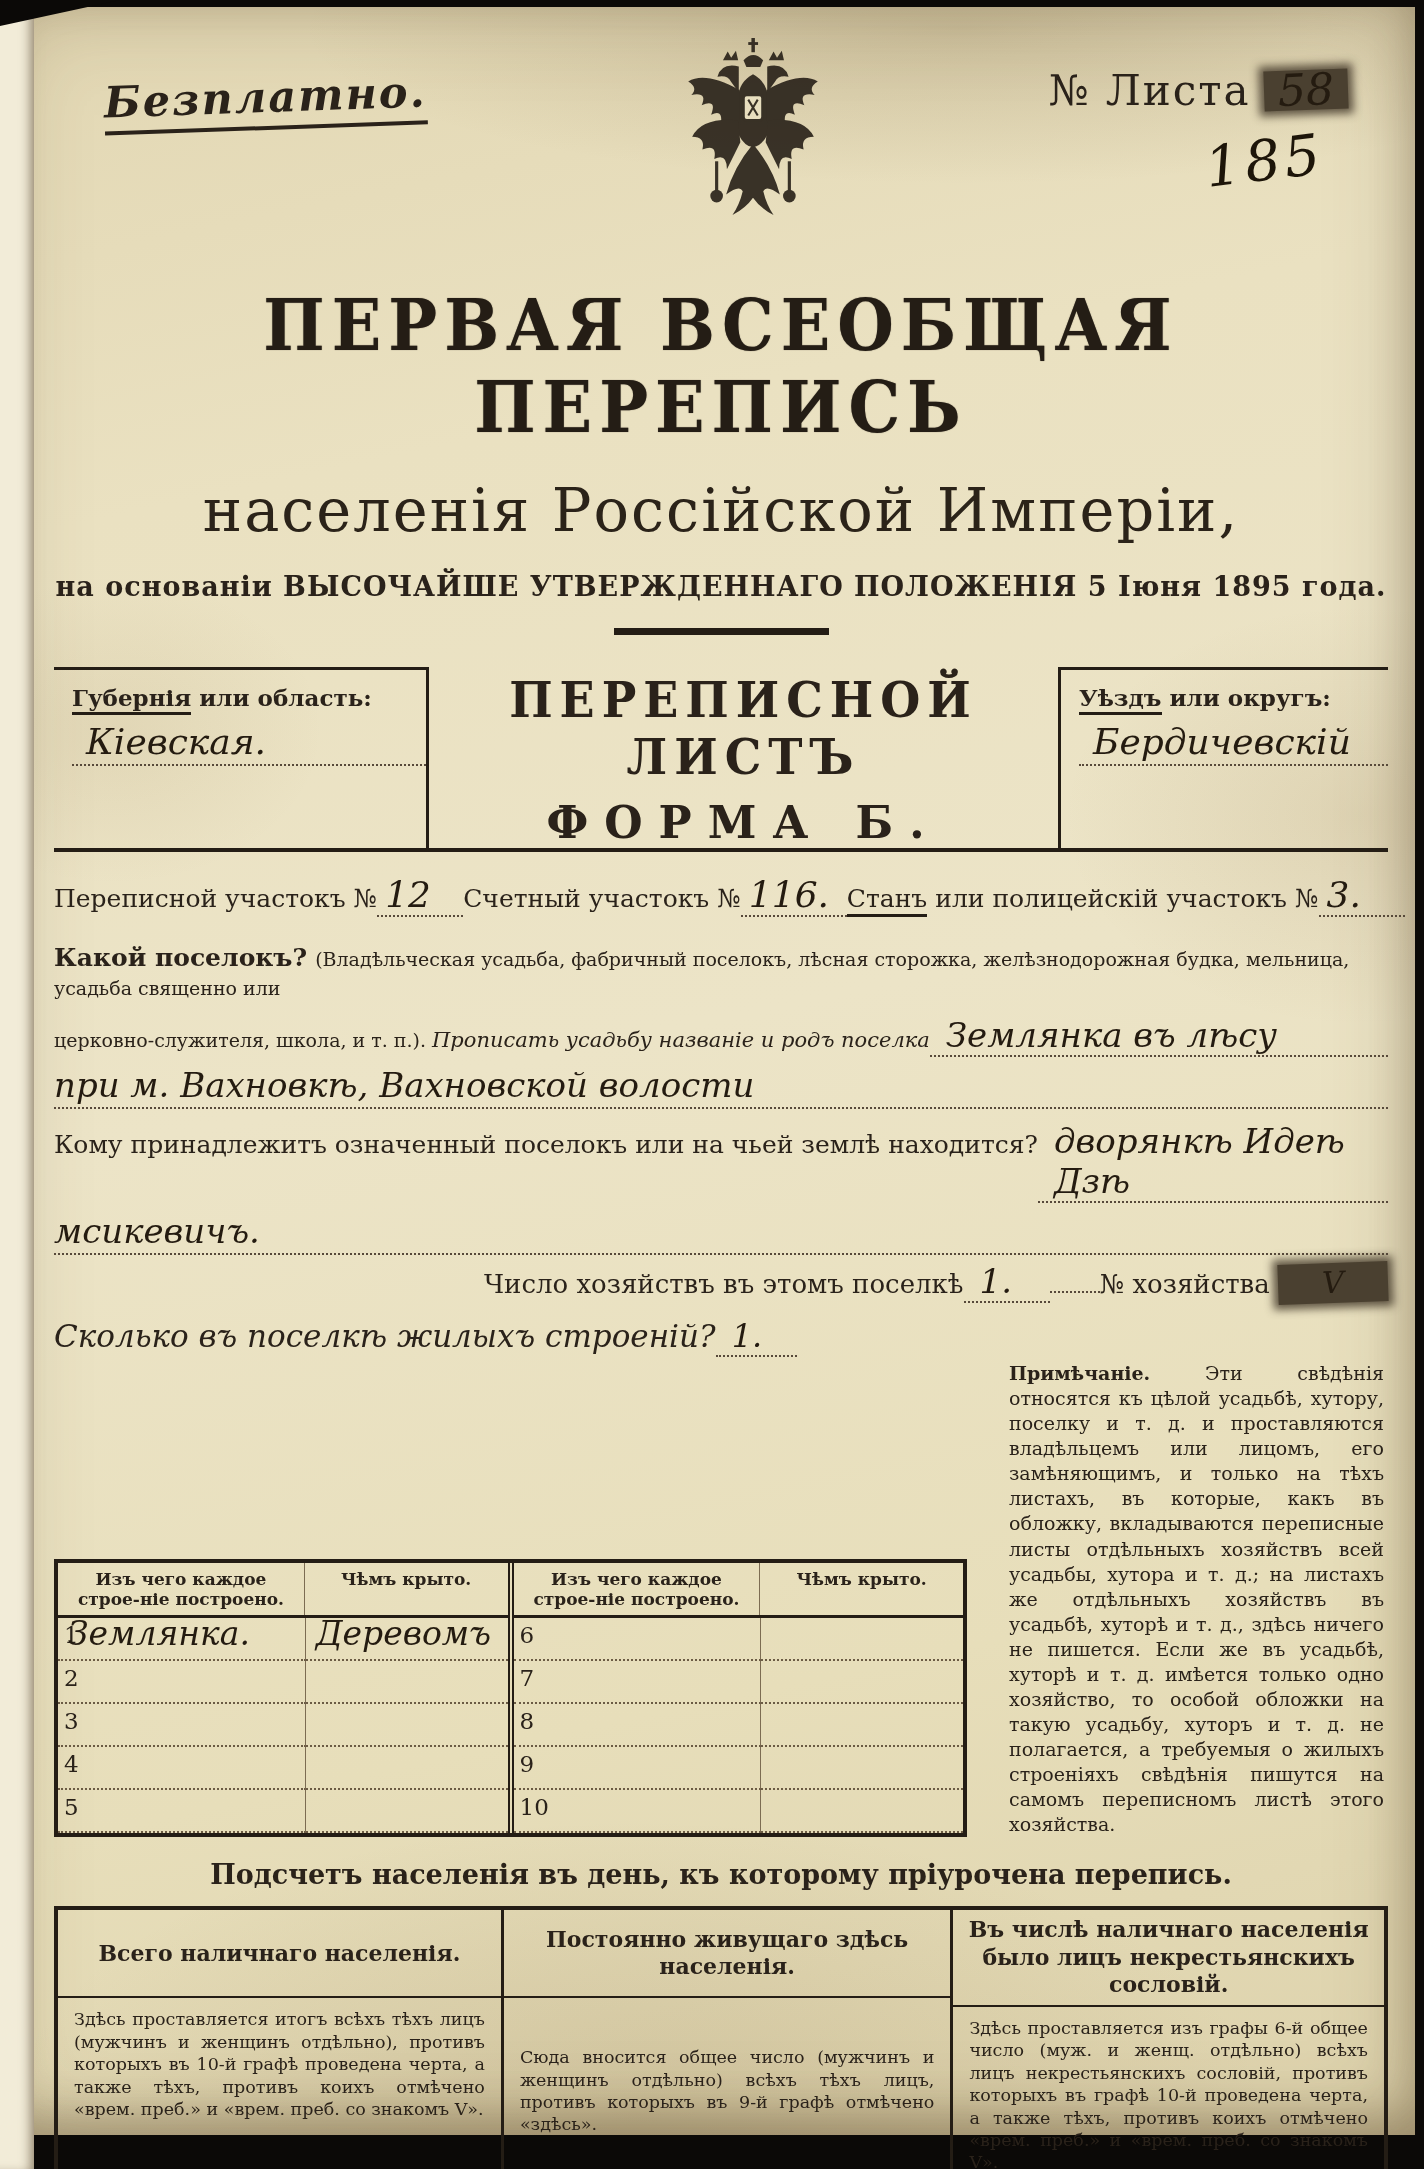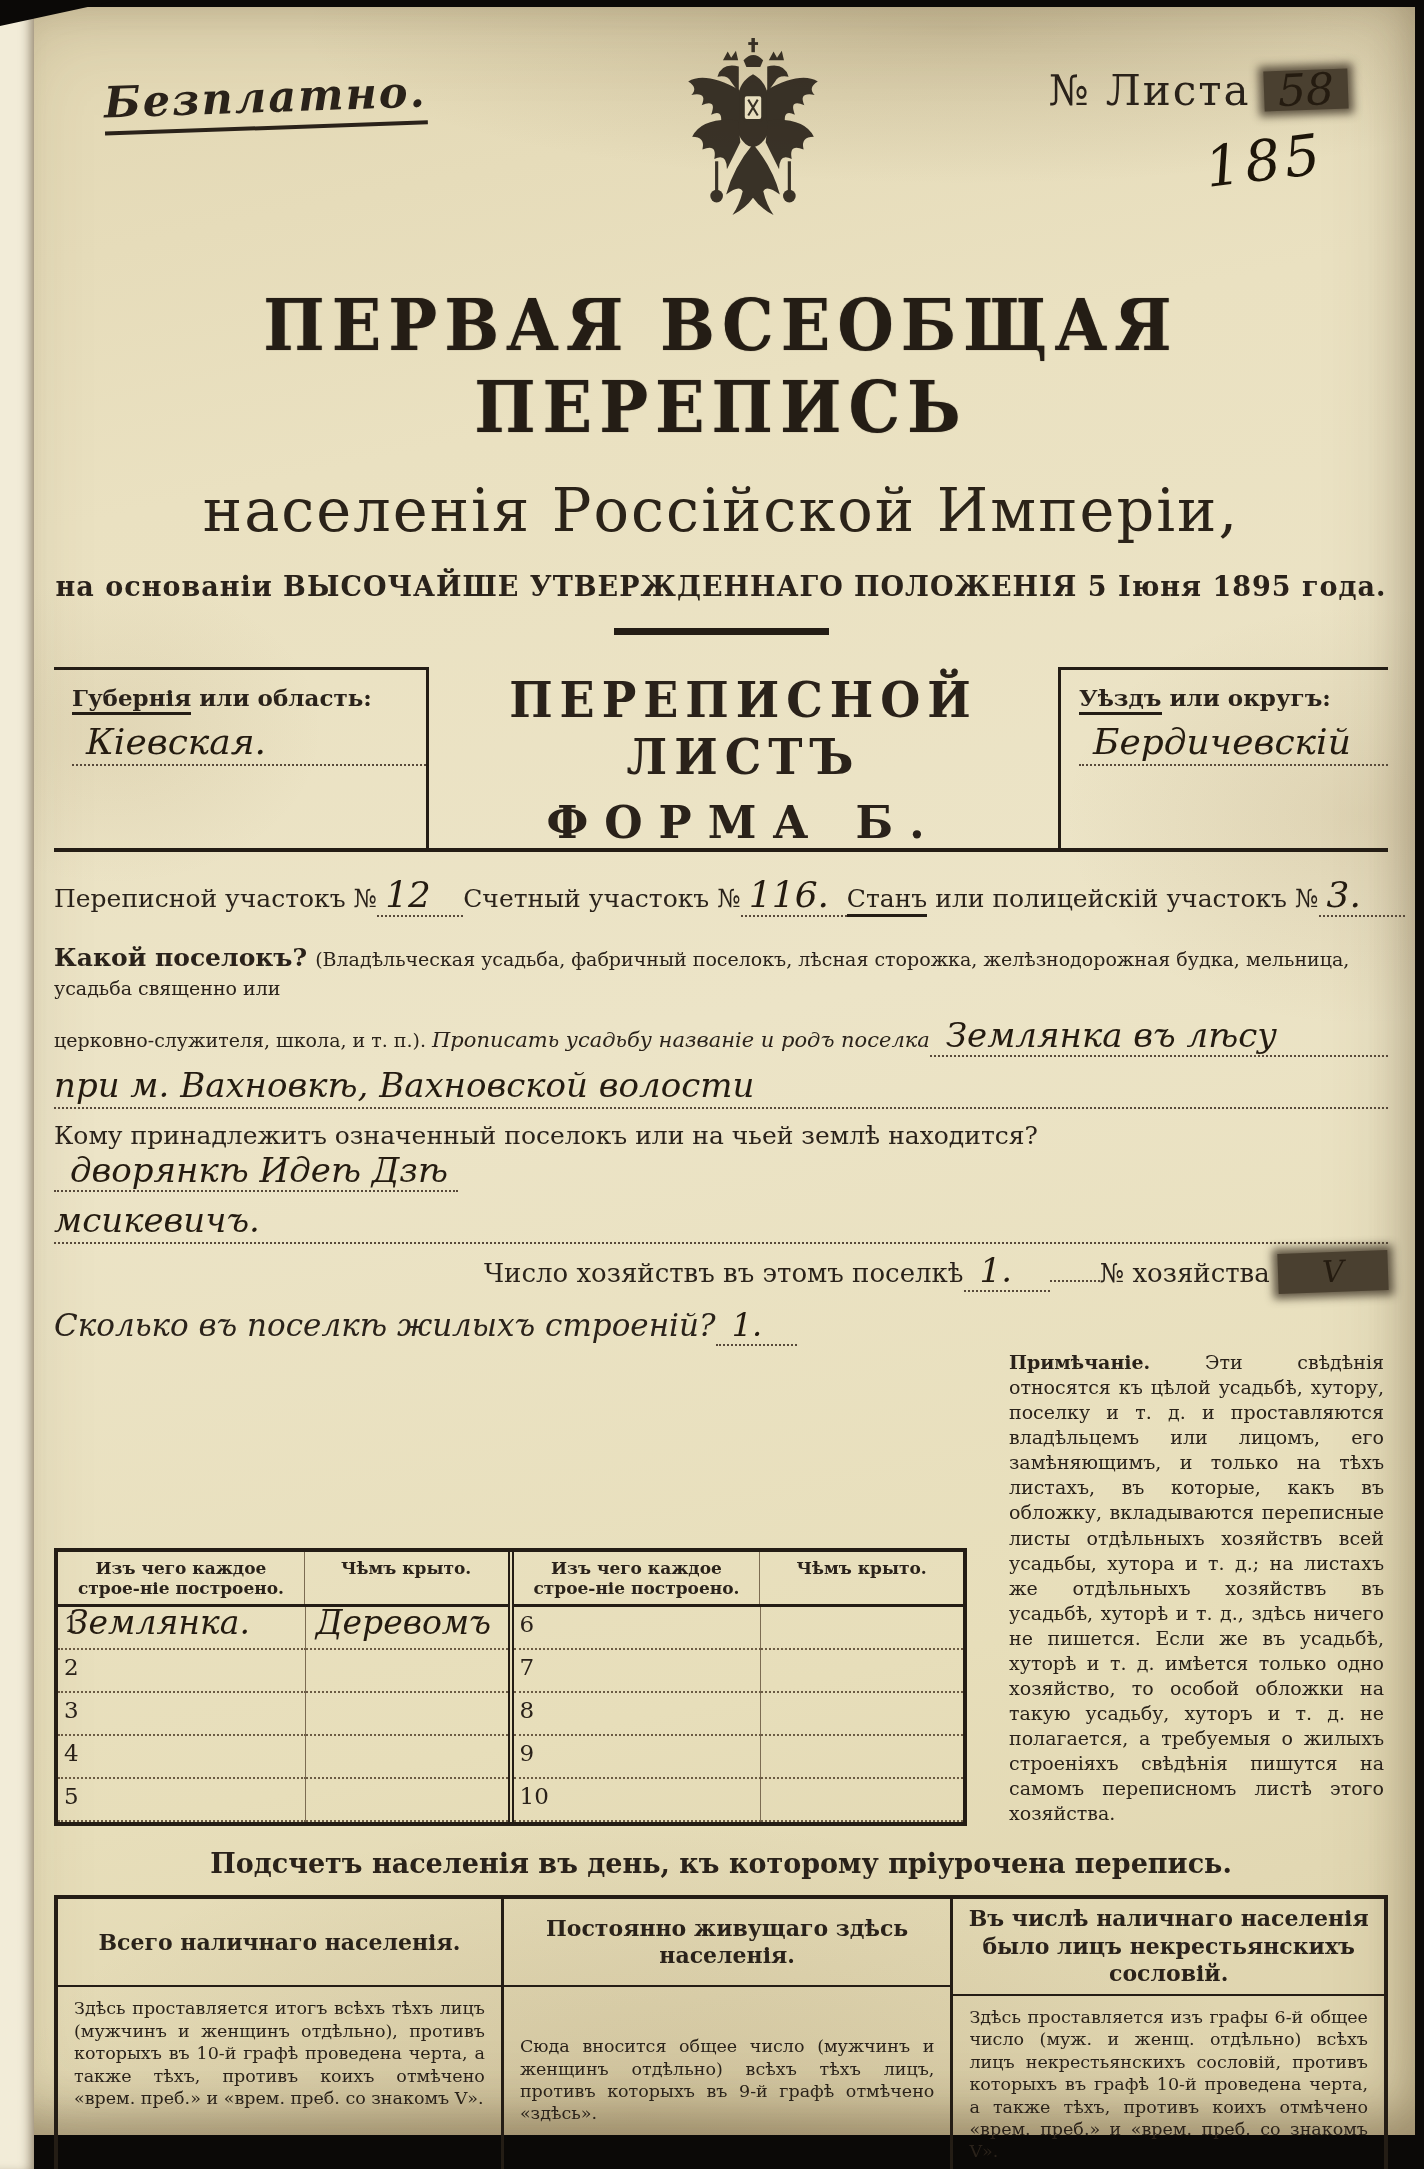--- a/index.html
+++ b/index.html
@@ -60,21 +60,21 @@
   .dotfill{flex:1;border-bottom:2px dotted #57493a;}
 
   
   .qline{margin-top:26px;font-size:25px;}
   .qsmall{font-size:19px;}
   .qrow2{display:flex;align-items:baseline;margin-top:14px;}
   .qitalic{font-style:italic;font-size:21px;white-space:nowrap;padding-left:6px;}
   .hline{border-bottom:2px dotted #57493a;font-size:34px;padding:0 10px 0 16px;}
   .grow{flex:1;}
   .fullhand{display:block;margin-top:8px;font-size:34px;border-bottom:2px dotted #57493a;padding-bottom:2px;}
-  .ownerrow{display:flex;align-items:baseline;margin-top:12px;font-size:25px;flex-direction:column;}
+  .ownerrow{display:flex;align-items:baseline;margin-top:12px;font-size:25px;}
   .households{display:flex;align-items:baseline;margin-top:6px;font-size:26px;}
   .hh-spacer{width:430px;}
   .buildq{margin-top:14px;font-size:31px;font-style:italic;display:flex;align-items:baseline;}
   .buildq .hline{font-size:32px;}
 
   
   .btwrap{display:flex;margin-top:0;align-items:flex-end;gap:20px;}
   .btable{width:905px;border:4px solid #241d15;display:flex;}
   .bhalf{flex:1;display:flex;flex-direction:column;}
   .bhalf.rgt{border-left:6px double #241d15;}

